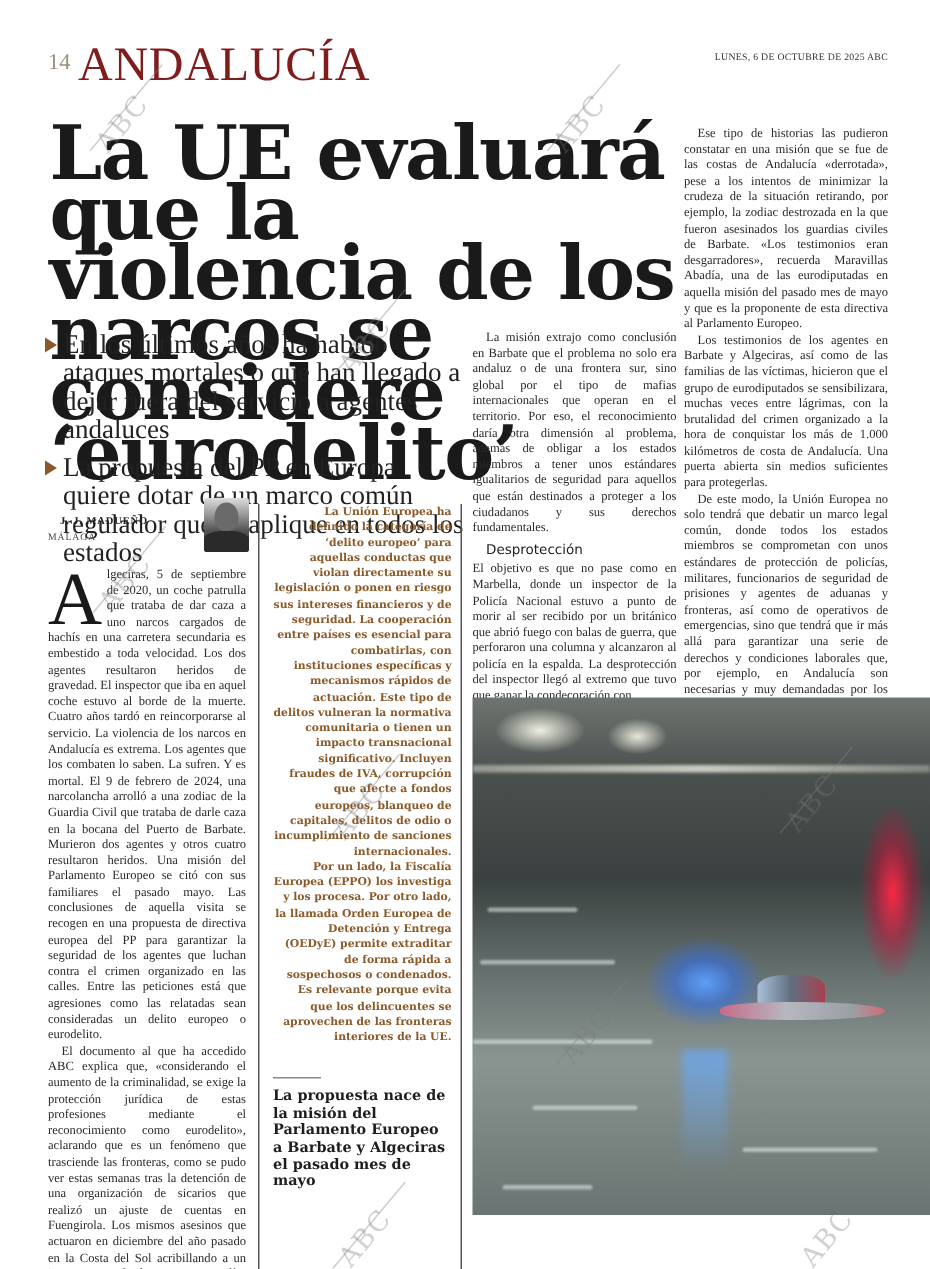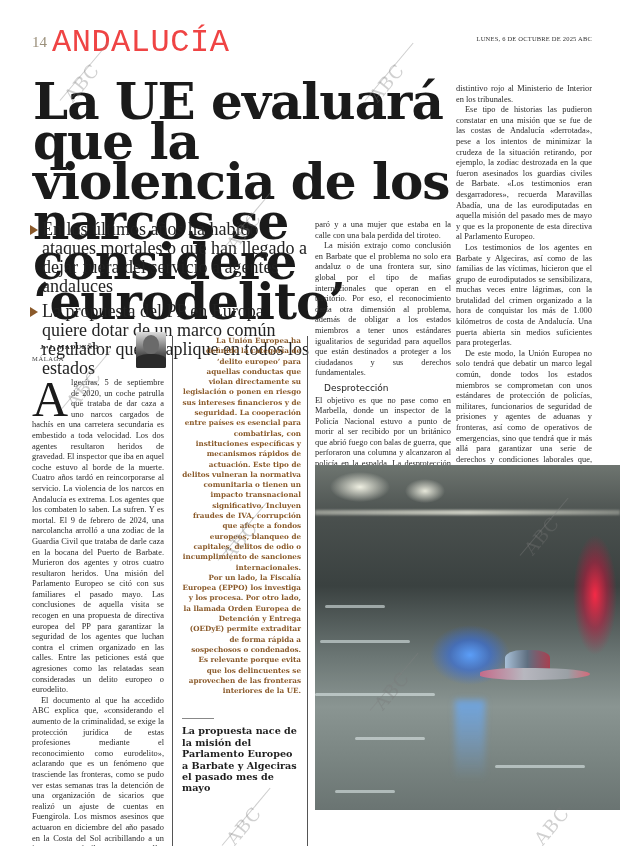--- a/index.html
+++ b/index.html
@@ -1,20 +1,20 @@
 <!DOCTYPE html>
 <html><head>
 <meta charset="utf-8">
 <style>
   * { box-sizing: border-box; margin: 0; padding: 0; }
   html, body { width: 620px; height: 846px; background: #ffffff; overflow: hidden; }
   body { position: relative; font-family: "DejaVu Serif", serif; color: #2a2a2a; }
 
   .page-num { position: absolute; left: 32px; top: 34px; font-family: "Liberation Serif", serif; font-size: 15px; color: #9a8f7a; }
-  .section-title { position: absolute; left: 52px; top: 24px; font-family: Liberation Mono, monospace; font-size: 32px; color: #ef4444; letter-spacing: 0.5px; }
+  .section-title { position: absolute; left: 52px; top: 24px; font-family: Liberation Serif, serif; font-size: 32px; color: #7f1d1d; letter-spacing: 0.5px; }
   .dateline { position: absolute; right: 28px; top: 35px; font-family: "Liberation Serif", serif; font-size: 6.5px; color: #333; letter-spacing: 0.2px; }
 
   .headline { position: absolute; left: 33px; top: 82px; width: 420px; font-family: "DejaVu Serif", serif; font-weight: bold; font-size: 50px; line-height: 40px; color: #1a1a1a; letter-spacing: -1px; }
 
   .subheads { position: absolute; left: 30px; top: 220px; width: 280px; }
   .subhead { position: relative; padding-left: 12px; font-family: "Liberation Serif", serif; font-size: 18px; line-height: 19px; color: #222; margin-bottom: 6px; }
   .subhead .tri { position: absolute; left: 0; top: 5px; width: 0; height: 0; border-top: 5px solid transparent; border-bottom: 5px solid transparent; border-left: 8px solid #8b5a2b; }
 
   .byline { position: absolute; left: 40px; top: 343px; font-family: "Liberation Serif", serif; font-size: 7px; font-weight: bold; letter-spacing: 0.6px; color: #222; }
   .location { position: absolute; left: 32px; top: 355px; font-family: "Liberation Serif", serif; font-size: 6.5px; letter-spacing: 0.6px; color: #444; }
@@ -95,28 +95,26 @@
     <p>Por un lado, la Fiscalía Europea (EPPO) los investiga y los procesa. Por otro lado, la llamada Orden Europea de Detención y Entrega (OEDyE) permite extraditar de forma rápida a sospechosos o condenados. Es relevante porque evita que los delincuentes se aprovechen de las fronteras interiores de la UE.</p>
   </div>
   <div class="quote">
     <div class="quote-rule"></div>
     <div>La propuesta nace de la misión del Parlamento Europeo a Barbate y Algeciras el pasado mes de mayo</div>
   </div>
 
 </div>
 
 <div class="col col3">
-  <p class="first">paró y a una mujer que estaba en la calle con una bala perdida del tiroteo.</p>
   <p>La misión extrajo como conclusión en Barbate que el problema no solo era andaluz o de una frontera sur, sino global por el tipo de mafias internacionales que operan en el territorio. Por eso, el reconocimiento daría otra dimensión al problema, además de obligar a los estados miembros a tener unos estándares igualitarios de seguridad para aquellos que están destinados a proteger a los ciudadanos y sus derechos fundamentales.</p>
   <p class="subsection">Desprotección</p>
   <p class="first">El objetivo es que no pase como en Marbella, donde un inspector de la Policía Nacional estuvo a punto de morir al ser recibido por un británico que abrió fuego con balas de guerra, que perforaron una columna y alcanzaron al policía en la espalda. La desprotección del inspector llegó al extremo que tuvo que ganar la condecoración con</p>
 </div>
 
 <div class="col col4">
-  <p class="first">distintivo rojo al Ministerio de Interior en los tribunales.</p>
   <p>Ese tipo de historias las pudieron constatar en una misión que se fue de las costas de Andalucía «derrotada», pese a los intentos de minimizar la crudeza de la situación retirando, por ejemplo, la zodiac destrozada en la que fueron asesinados los guardias civiles de Barbate. «Los testimonios eran desgarradores», recuerda Maravillas Abadía, una de las eurodiputadas en aquella misión del pasado mes de mayo y que es la proponente de esta directiva al Parlamento Europeo.</p>
   <p>Los testimonios de los agentes en Barbate y Algeciras, así como de las familias de las víctimas, hicieron que el grupo de eurodiputados se sensibilizara, muchas veces entre lágrimas, con la brutalidad del crimen organizado a la hora de conquistar los más de 1.000 kilómetros de costa de Andalucía. Una puerta abierta sin medios suficientes para protegerlas.</p>
   <p>De este modo, la Unión Europea no solo tendrá que debatir un marco legal común, donde todos los estados miembros se comprometan con unos estándares de protección de policías, militares, funcionarios de seguridad de prisiones y agentes de aduanas y fronteras, así como de operativos de emergencias, sino que tendrá que ir más allá para garantizar una serie de derechos y condiciones laborales que, por ejemplo, en Andalucía son necesarias y muy demandadas por los sindicatos de Policía y por las Asociaciones de la Guardia Civil.</p>
 </div>
 
 <div class="photo" title="Nighttime sea rescate: Guardia Civil zodiac with blue and red lights in rough water">
   <div class="shore"></div>
   <div class="wave" style="left:10px;top:140px;width:60px;"></div>
   <div class="wave" style="left:5px;top:175px;width:90px;"></div>
   <div class="wave" style="left:0;top:228px;width:120px;"></div>

